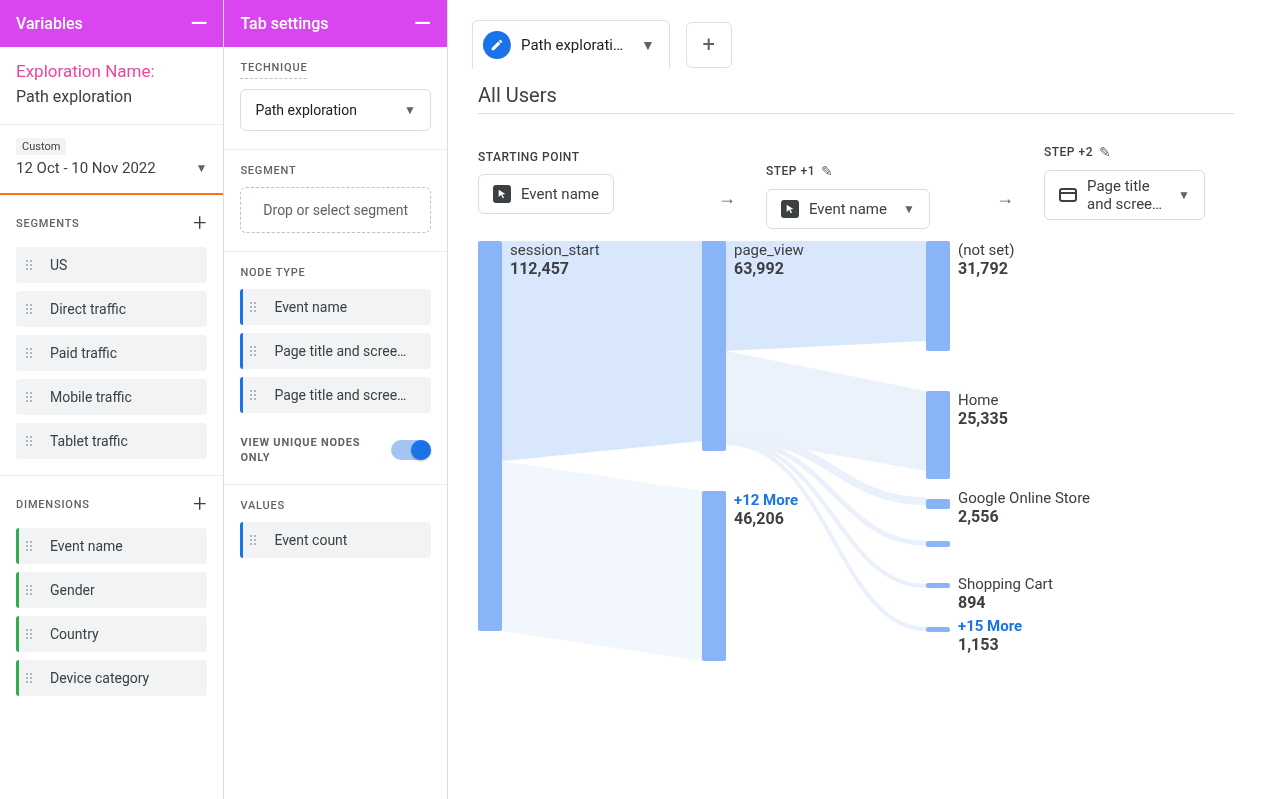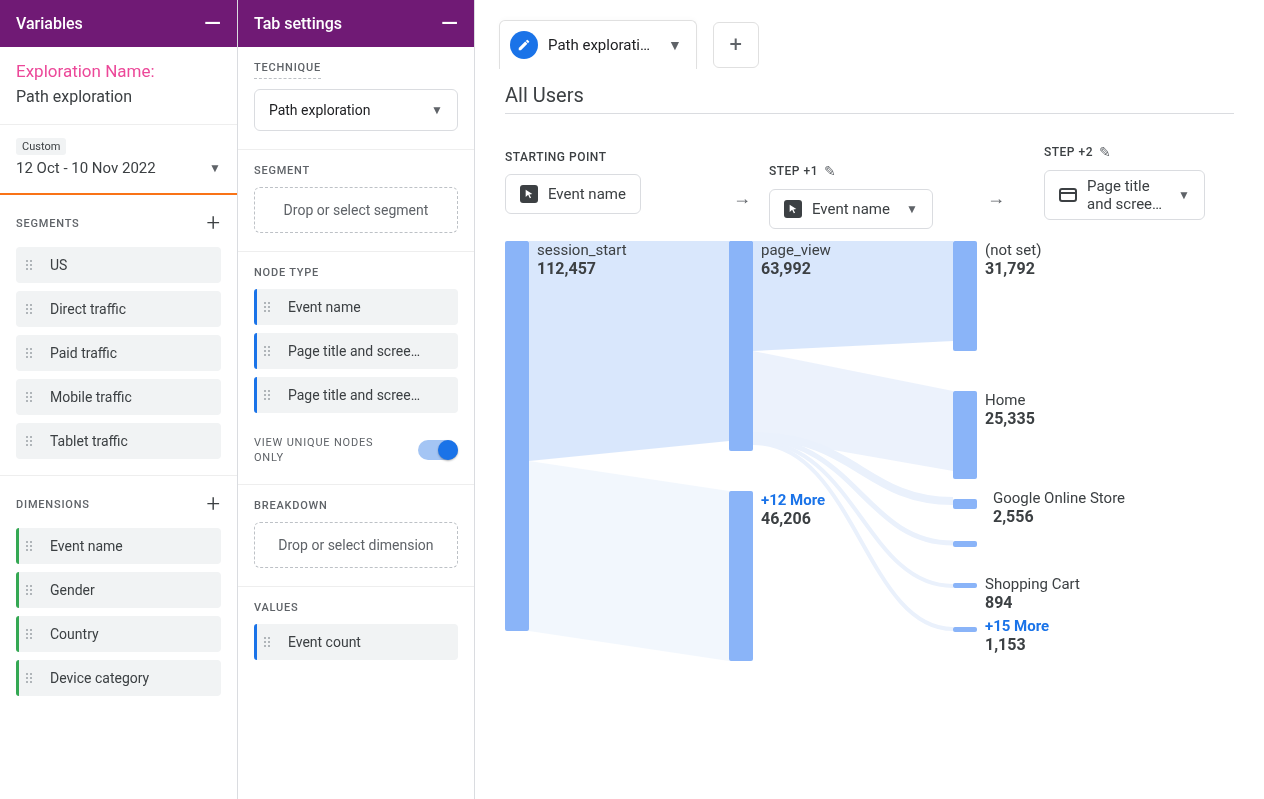--- a/index.html
+++ b/index.html
@@ -1,20 +1,20 @@
 <!DOCTYPE html>
 <html><head>
 <meta charset="utf-8">
 <style>
   * { box-sizing: border-box; margin: 0; padding: 0; }
   body { font-family: Roboto, Arial, sans-serif; font-size: 14px; color: #202124; background: #fff; width: 1264px; height: 799px; overflow: hidden; display: flex; }
   .panel { display: flex; flex-direction: column; border-right: 1px solid #dadce0; }
   .panel.variables { width: 283px; }
   .panel.tabsettings { width: 282px; }
-  .panel-header { background: #701a75; color: #fff; font-size: 16px; font-weight: 500; padding: 14px 16px; display: flex; align-items: center; justify-content: space-between; }
+  .panel-header { background: #d946ef; color: #fff; font-size: 16px; font-weight: 500; padding: 14px 16px; display: flex; align-items: center; justify-content: space-between; }
   .collapse-btn { font-size: 22px; color: #fff; cursor: pointer; line-height: 0.5; }
   .section { padding: 14px 16px 0 16px; border-bottom: 1px solid #eee; }
   .section:last-child { border-bottom: none; }
   .section-label { font-size: 11px; font-weight: 500; letter-spacing: 0.8px; color: #5f6368; text-transform: uppercase; margin-bottom: 10px; display:flex; justify-content: space-between; align-items:center;}
   .exploration-name-label { color: #ec4899; font-size: 17px; padding-bottom: 6px;}
   .exploration-name { font-size: 16px; color:#3c4043; padding-bottom: 14px;}
   .exploration-block { padding: 14px 16px 4px 16px; border-bottom: 1px solid #eee;}
   .date-block { padding: 12px 16px 16px 16px; border-bottom: 2px solid #f97316; }
   .badge { display:inline-block; background:#f1f3f4; color:#3c4043; font-size:11px; padding:2px 6px 2px 6px; border-radius:3px; margin-bottom:4px;}
   .date-row { display:flex; align-items:center; justify-content: space-between; color:#3c4043; font-size:15px;}
@@ -25,47 +25,47 @@
   .grip i { width:2px; height:2px; background:#9aa0a6; border-radius:50%; display:block;}
   .chip.green { position:relative; }
   .chip.green::before { content:""; position:absolute; left:0; top:0; bottom:0; width:3px; background:#34a853; border-radius:3px 0 0 3px;}
   .chip.blue { position:relative; }
   .chip.blue::before { content:""; position:absolute; left:0; top:0; bottom:0; width:3px; background:#1a73e8; border-radius:3px 0 0 3px;}
   .add-btn { font-size:24px; color:#3c4043; cursor:pointer; font-weight:300;}
   .technique-box { border:1px solid #dadce0; border-radius:6px; padding:12px 14px; display:flex; justify-content:space-between; align-items:center; margin-bottom:18px;}
   .drop-box { border:1px dashed #bdc1c6; border-radius:6px; padding:14px 10px; text-align:center; color:#5f6368; font-size:14px; margin-bottom:18px;}
   .section-label.underline { border-bottom: 1px dashed #bdc1c6; padding-bottom:4px; width:fit-content;}
   .toggle-row { display:flex; align-items:center; justify-content:space-between; padding:0 0 18px 0;}
-  .toggle-label { font-size:11px; font-weight:400; letter-spacing:0.8px; color:#5f6368; max-width:140px; line-height:1.4;}
+  .toggle-label { font-size:11px; font-weight:700; letter-spacing:0.8px; color:#5f6368; max-width:140px; line-height:1.4;}
   .toggle { width:40px; height:20px; background:#a4c5f4; border-radius:20px; position:relative;}
   .toggle .knob { width:20px; height:20px; background:#1a73e8; border-radius:50%; position:absolute; top:0; right:0; box-shadow:0 1px 2px rgba(0,0,0,0.3);}
   
   .canvas { flex:1; position:relative; padding:0; }
   .tabbar { display:flex; align-items:center; padding:20px 24px 10px 24px; gap:16px;}
   .tab { display:flex; align-items:center; gap:10px; border:1px solid #e0e0e0; border-bottom:none; border-radius:6px 6px 0 0; padding:10px 14px 10px 10px; position:relative; box-shadow: 0 -2px 4px rgba(0,0,0,0.02);}
   .tab-circle { width:28px; height:28px; background:#1a73e8; border-radius:50%; display:flex; align-items:center; justify-content:center; color:#fff;}
   .tab-label { font-size:15px; color:#202124; max-width:120px; white-space:nowrap; overflow:hidden; text-overflow:ellipsis;}
   .tab-caret { margin-left:8px; color:#5f6368;}
   .newtab { width:46px; height:46px; border:1px solid #e0e0e0; border-radius:6px; display:flex; align-items:center; justify-content:center; font-size:22px; color:#5f6368;}
   .allusers { font-size:20px; color:#3c4043; padding:4px 30px 6px 30px; }
   .hr { border-bottom:1px solid #dadce0; margin:0 30px;}
   .path-area { position:relative; padding:20px 30px; }
-  .steps-row { display:flex; align-items:center; gap:12px; margin-bottom:12px;}
+  .steps-row { display:flex; align-items:center; gap:24px; margin-bottom:12px;}
   .step-header { font-size:12px; font-weight:500; letter-spacing:0.5px; color:#3c4043; display:flex; align-items:center; gap:6px;}
   .pencil { color:#5f6368; font-size:14px; cursor:pointer;}
   .step-col { display:flex; flex-direction:column; align-items:flex-start;}
   .step-box { border:1px solid #dadce0; border-radius:6px; padding:10px 14px; display:flex; align-items:center; gap:10px; margin-top:10px; font-size:15px; color:#3c4043; white-space:nowrap;}
   .step-icon { width:18px; height:18px; background:#3c4043; border-radius:3px; position:relative; display:flex; align-items:center; justify-content:center;}
   .step-icon svg { fill:#fff;}
   .page-icon { width:18px; height:14px; border:2px solid #3c4043; border-radius:3px; position:relative;}
   .page-icon::before { content:""; position:absolute; top:2px; left:0; right:0; height:2px; background:#3c4043;}
   .arrow { color:#5f6368; font-size:18px; padding:0 6px; margin-top:32px;}
   .col1 { width:210px;}
   .col2 { width:200px;margin-top:29px;}
-  .col3 { width:190px;margin-left:21px;}
+  .col3 { width:190px;}
   .nodes-area { position:relative; height:460px; margin-top:10px;}
   .bar { position:absolute; background:#8ab4f8; width:24px; border-radius:2px;}
   .node-label { position:absolute; font-size:15px; color:#3c4043;}
   .node-value { font-weight:700; font-size:16px;}
   .more { color:#1a73e8; font-weight:700;}
   .flow-path { position:absolute; }
 </style>
 </head>
 <body>
 
@@ -322,24 +322,20 @@
         <span>Page title and scree…</span>
       </div>
     <div class="toggle-row">
       <div class="toggle-label">VIEW UNIQUE NODES ONLY</div>
       <div class="toggle">
           <div class="knob"></div>
         </div>
     </div>
   </div>
   <div class="section">
-    <div class="section-label">BREAKDOWN</div>
-    <div class="drop-box">Drop or select dimension</div>
-  </div>
-  <div class="section">
     <div class="section-label">VALUES</div>
     <div class="chip blue">
         <span class="grip">
           <span>
             <i></i>
             <i></i>
           </span>
           <span>
             <i></i>
             <i></i>
@@ -458,21 +454,21 @@
       <div class="node-label" style="left:480px; top:0;">
         <div>(not set)</div>
         <div class="node-value">31,792</div>
       </div>
       <div class="bar" style="left:448px; top:150px; height:88px;"></div>
       <div class="node-label" style="left:480px; top:150px;">
         <div>Home</div>
         <div class="node-value">25,335</div>
       </div>
       <div class="bar" style="left:448px; top:258px; height:10px;"></div>
-      <div class="node-label" style="left:480px; top:248px;margin-left:8px;">
+      <div class="node-label" style="left:480px; top:248px;">
         <div>Google Online Store</div>
         <div class="node-value">2,556</div>
       </div>
       <div class="bar" style="left:448px; top:300px; height:6px;"></div>
       <div class="bar" style="left:448px; top:342px; height:5px;"></div>
       <div class="node-label" style="left:480px; top:334px;">
         <div>Shopping Cart</div>
         <div class="node-value">894</div>
       </div>
       <div class="bar" style="left:448px; top:386px; height:5px;"></div>

